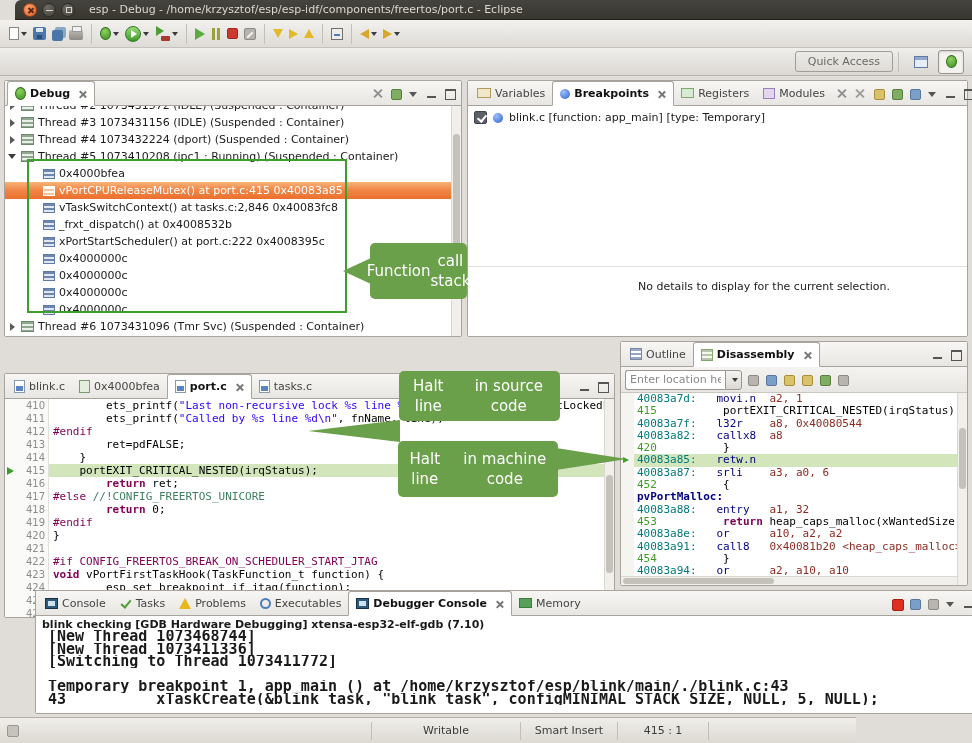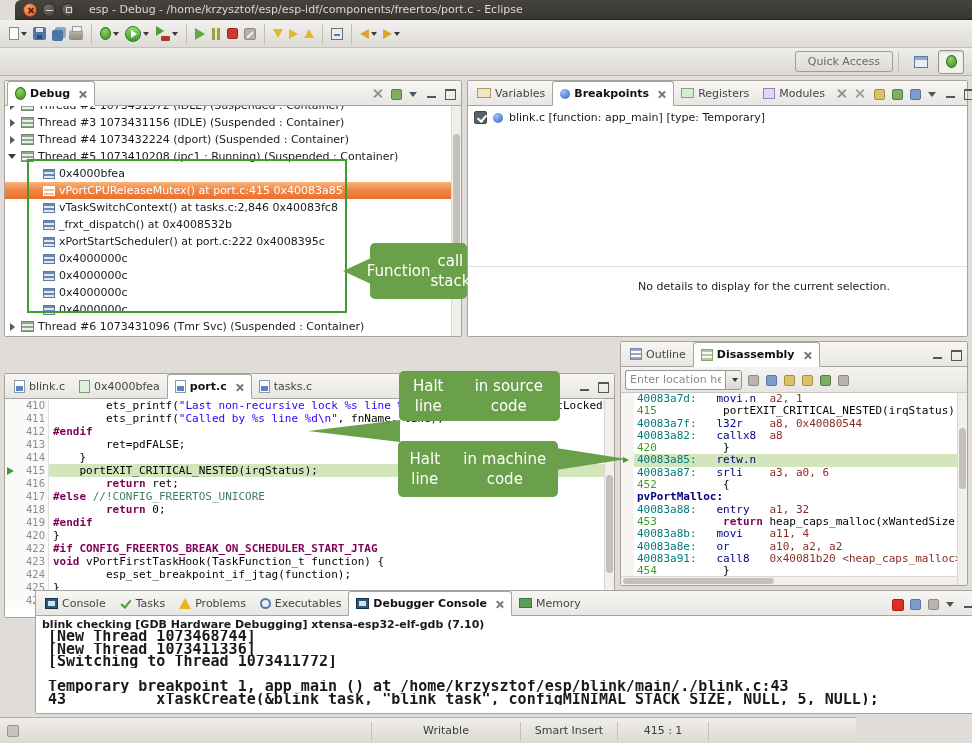--- a/index.html
+++ b/index.html
@@ -114,21 +114,21 @@
 
   
   .eline { height:13px; display:flex; overflow:hidden; }
   .egut { width:14px; flex:none; background:#fafaf8; position:relative; }
   .enum { width:30px; flex:none; text-align:right; padding-right:3px; color:#8c8c8c; background:#fafaf8; border-right:1px solid #e2e0db; font-size:10px; line-height:13px; }
   .ecode { flex:1; white-space:pre; font-size:11px; line-height:13px; padding-left:4px; overflow:hidden; }
   .eline.cur .ecode { background:#d2e5bb; }
   .ip-arrow { position:absolute; left:2px; top:3px; width:0; height:0; border-left:7px solid #3d9e2d; border-top:4px solid transparent; border-bottom:4px solid transparent; }
 
   .seg-p { color:#000; } .seg-s { color:#2a00ff; } .seg-c { color:#3f7f5f; }
-  .seg-d { color:#7f0055; font-weight:bold; } .seg-k { color:#7f0055; font-weight:bold; }
+  .seg-d { color:#7f0055; font-weight:normal; } .seg-k { color:#7f0055; font-weight:bold; }
   .seg-a { color:#00797b; } .seg-g { color:#3f9b25; } .seg-o { color:#000080; }
   .seg-r { color:#8a2b20; } .seg-l { color:#000080; font-weight:bold; }
 
   
   .dtools { position:absolute; left:0; top:25px; right:0; height:26px; background:linear-gradient(#f4f3f1,#e8e6e2); border-bottom:1px solid #c9c5bf; display:flex; align-items:center; padding:0 4px; gap:0; }
   .loc-input { width:100px; height:20px; border:1px solid #9a968f; border-right:none; border-radius:3px 0 0 3px; padding:0 4px; font-size:11px; font-family:inherit; color:#333; background:#fff; }
   .loc-input::placeholder { color:#8a8a8a; }
   .loc-dd { width:17px; height:20px; border:1px solid #9a968f; border-radius:0 3px 3px 0; background:linear-gradient(#f4f3f1,#dcd9d4); display:flex; align-items:center; justify-content:center; cursor:pointer; }
   .dcontent { position:absolute; left:0; top:51px; right:0; bottom:0; overflow:hidden; }
   .dline { height:12.3px; display:flex; overflow:hidden; }
@@ -470,20 +470,25 @@
           <span class="enum">419</span>
           <span class="ecode mono"><span class="seg-d">#endif</span></span>
         </div>
       <div class="eline">
           <span class="egut"></span>
           <span class="enum">420</span>
           <span class="ecode mono"><span class="seg-p">}</span></span>
         </div>
       <div class="eline">
           <span class="egut"></span>
+          <span class="enum">421</span>
+          <span class="ecode mono"><span class="seg-p"></span></span>
+        </div>
+      <div class="eline">
+          <span class="egut"></span>
           <span class="enum">422</span>
           <span class="ecode mono"><span class="seg-d">#if CONFIG_FREERTOS_BREAK_ON_SCHEDULER_START_JTAG</span></span>
         </div>
       <div class="eline">
           <span class="egut"></span>
           <span class="enum">423</span>
           <span class="ecode mono"><span class="seg-k">void</span><span class="seg-p"> vPortFirstTaskHook(TaskFunction_t function) {</span></span>
         </div>
       <div class="eline">
           <span class="egut"></span>
@@ -574,24 +579,20 @@
       <div class="dline">
           <span class="dgut"></span>
           <span class="dcode mono"><span class="seg-a">40083a88:</span><span class="seg-p">   </span><span class="seg-o">entry</span><span class="seg-p">   </span><span class="seg-r">a1, 32</span></span>
         </div>
       <div class="dline">
           <span class="dgut"></span>
           <span class="dcode mono"><span class="seg-g">453</span><span class="seg-p">          </span><span class="seg-k">return</span><span class="seg-p"> heap_caps_malloc(xWantedSize</span></span>
         </div>
       <div class="dline">
           <span class="dgut"></span>
-          <span class="dcode mono"><span class="seg-a">40083a8b:</span><span class="seg-p">   </span><span class="seg-o">movi</span><span class="seg-p">    </span><span class="seg-r">a11, 4</span></span>
-        </div>
-      <div class="dline">
-          <span class="dgut"></span>
           <span class="dcode mono"><span class="seg-a">40083a8e:</span><span class="seg-p">   </span><span class="seg-o">or</span><span class="seg-p">      </span><span class="seg-r">a10, a2, a2</span></span>
         </div>
       <div class="dline">
           <span class="dgut"></span>
           <span class="dcode mono"><span class="seg-a">40083a91:</span><span class="seg-p">   </span><span class="seg-o">call8</span><span class="seg-p">   </span><span class="seg-r">0x40081b20 &lt;heap_caps_malloc&gt;</span></span>
         </div>
       <div class="dline">
           <span class="dgut"></span>
           <span class="dcode mono"><span class="seg-g">454</span><span class="seg-p">          }</span></span>
         </div>

